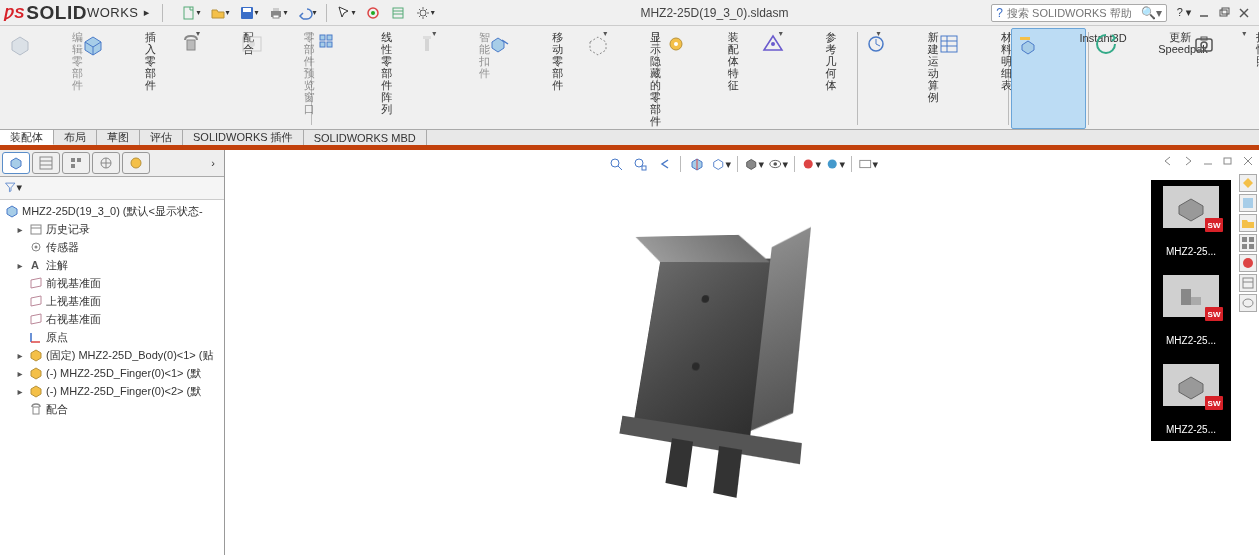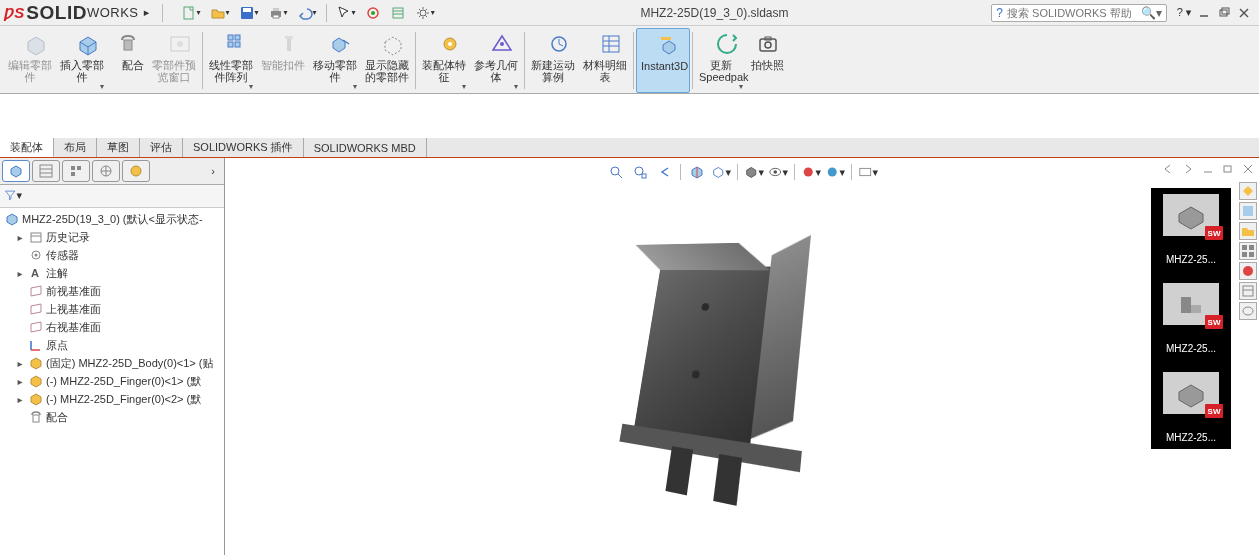--- a/index.html
+++ b/index.html
@@ -16,30 +16,30 @@
 .qat-item { display:flex; align-items:center; padding:2px 3px; cursor:pointer; border-radius:2px;}
 .qat-sep { width:1px; height:18px; background:#bbb; margin:0 3px;}
 .title-center { flex:1; text-align:center; font-size:12px; color:#444;}
 .title-right { display:flex; align-items:center; gap:2px; padding-right:6px;}
 .search-box { display:flex; align-items:center; border:1px solid #aaa; border-radius:2px; background:#fff; padding:0 4px; height:18px; margin-right:6px;}
 .search-box input { border:none; outline:none; width:130px; font-size:11px; background:transparent;}
 .win-btn { width:18px; height:18px; display:flex; align-items:center; justify-content:center; cursor:pointer;}
 
 
 .ribbon { background:#f0f0f0; border-bottom:1px solid #aaa; display:flex; padding:2px 4px 0 4px;}
-.ribbon-group { display:flex; flex-direction:column; align-items:flex-end; padding:2px 4px; cursor:pointer; border-radius:2px; position:relative; min-width:38px;}
+.ribbon-group { display:flex; flex-direction:row; align-items:flex-start; padding:2px 4px; cursor:pointer; border-radius:2px; position:relative; min-width:38px;gap:40px;}
 .ribbon-group.disabled { opacity:0.5; cursor:default;}
 .ribbon-group.selected { background:#bcdcf4; border:1px solid #6ba5d8;}
 .ribbon-icon { width:32px; height:28px; display:flex; align-items:center; justify-content:center; }
 .ribbon-label { font-size:11px; text-align:center; line-height:12px; padding-top:1px; max-width:44px;}
 .ribbon-sep { width:1px; background:#bbb; margin:4px 2px;}
 .ribbon-dd { font-size:8px; color:#555; margin-top:-1px;}
 
 
-.tabs { height:20px; background:#e8e8e8; display:flex; border-bottom:1px solid #c2410c;margin-top:44px;}
+.tabs { height:20px; background:#e8e8e8; display:flex; border-bottom:5px solid #c2410c;}
 .tab { padding:2px 10px; border-right:1px solid #aaa; cursor:pointer; display:flex; align-items:center; font-size:11px; height:100%; box-sizing:border-box;}
 .tab.active { background:#fff; border-bottom:1px solid #fff; margin-bottom:-1px;}
 
 
 .main { display:flex; height:calc(100% - 26px - 70px - 20px);}
 .feature-panel { width:225px; border-right:1px solid #999; display:flex; flex-direction:column; background:#f5f5f5;}
 .fp-tabs { display:flex; border-bottom:1px solid #aaa; padding:2px; gap:2px; background:#eee;}
 .fp-tab { width:28px; height:22px; border:1px solid #999; border-radius:3px; display:flex; align-items:center; justify-content:center; cursor:pointer; background:#f0f0f0;}
 .fp-tab.active { background:#fff; border-color:#5a8dc8;}
 .fp-filter { padding:2px 4px; border-bottom:1px solid #ccc;}

